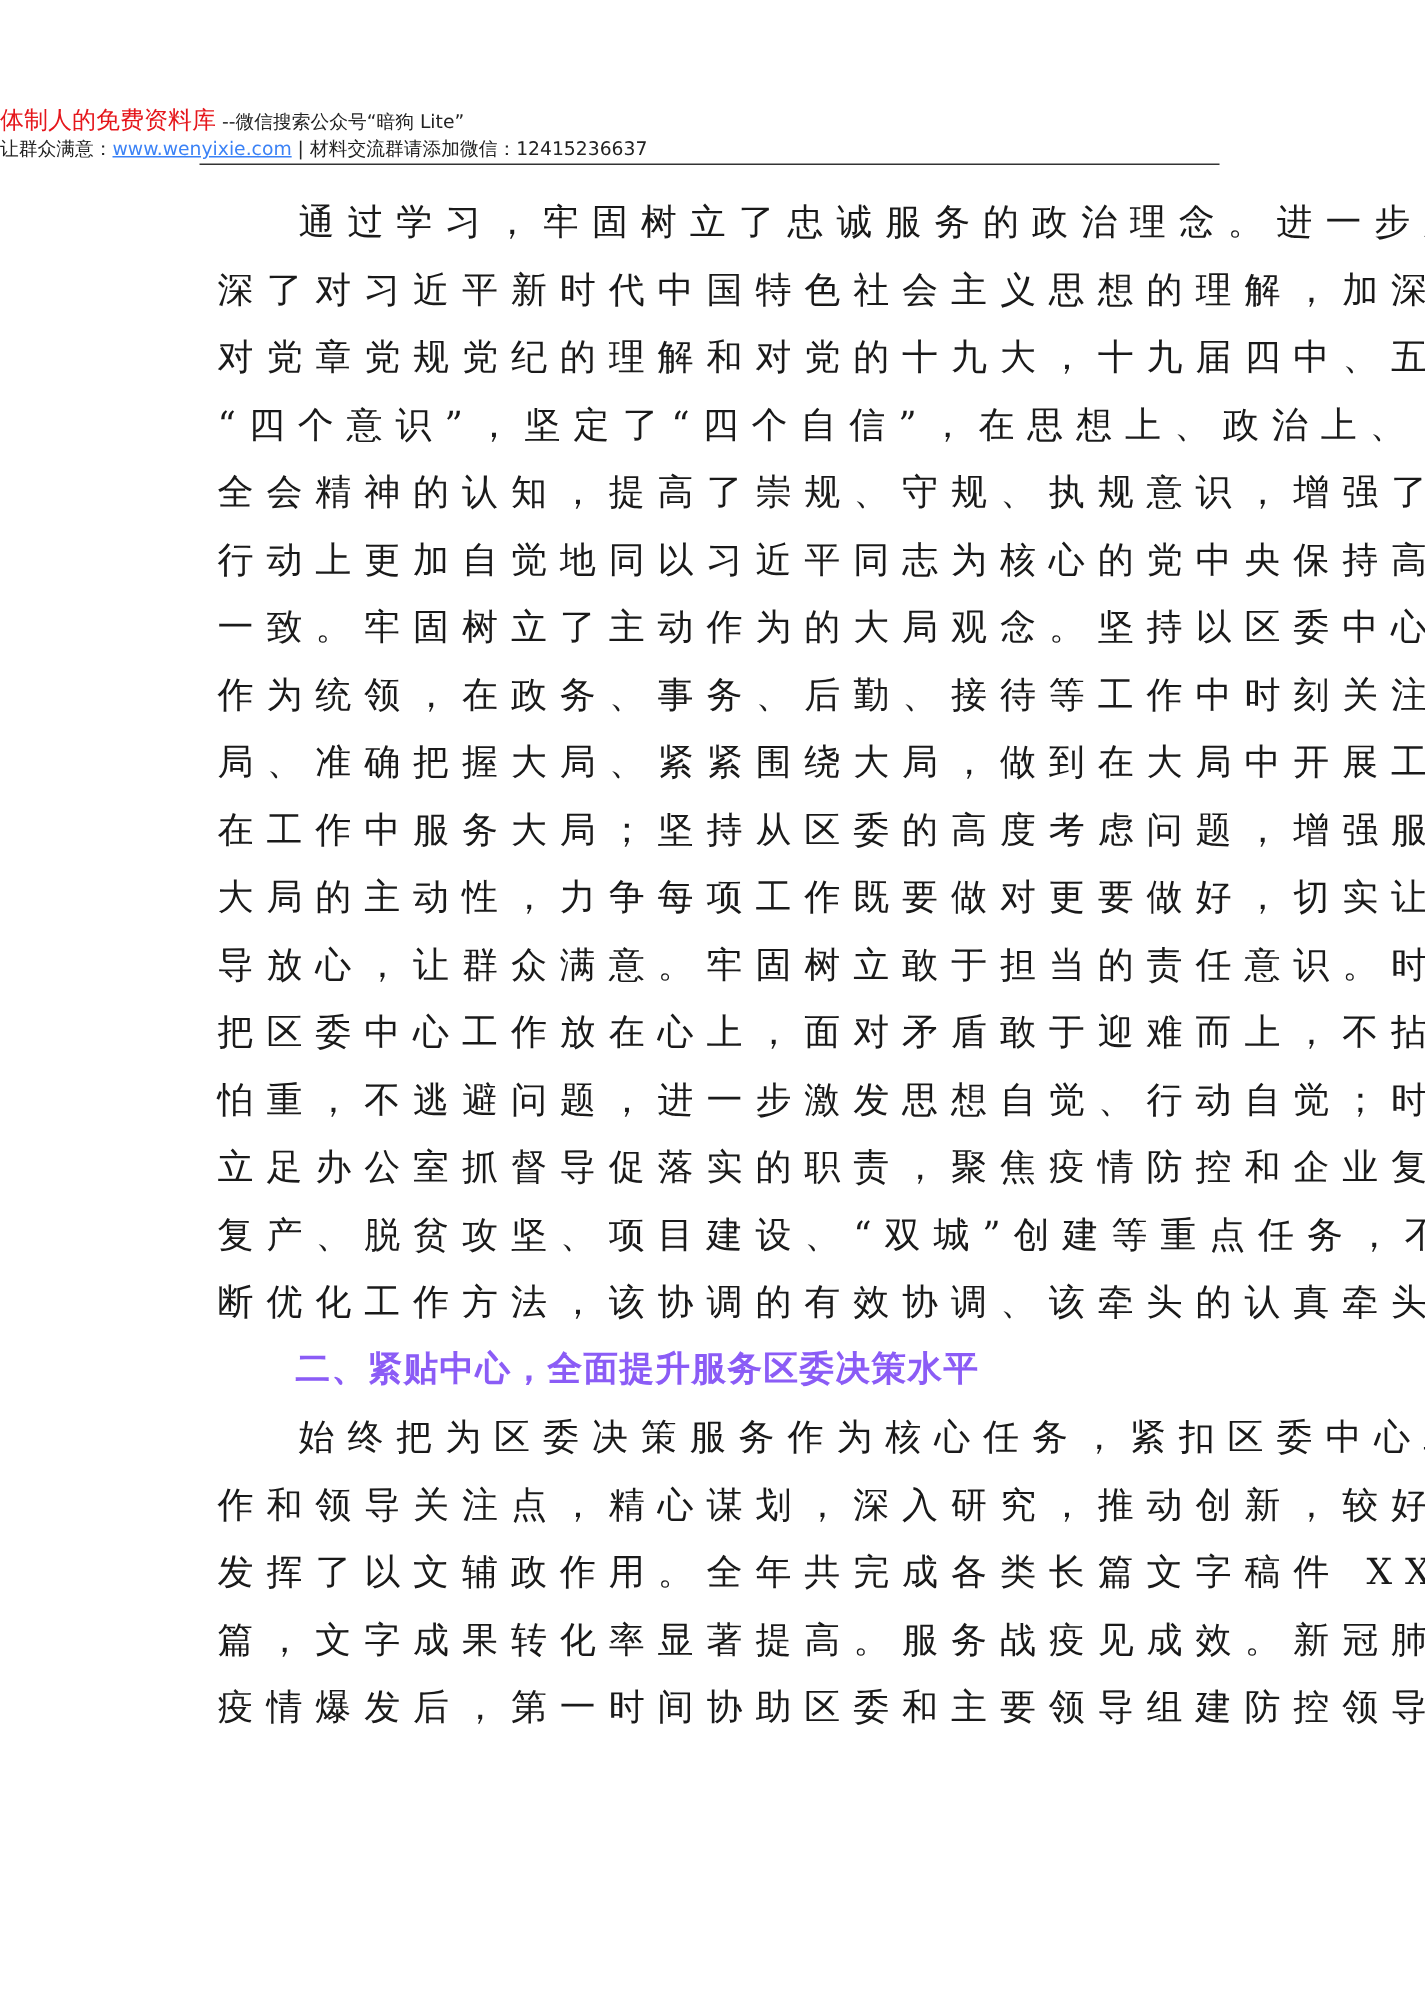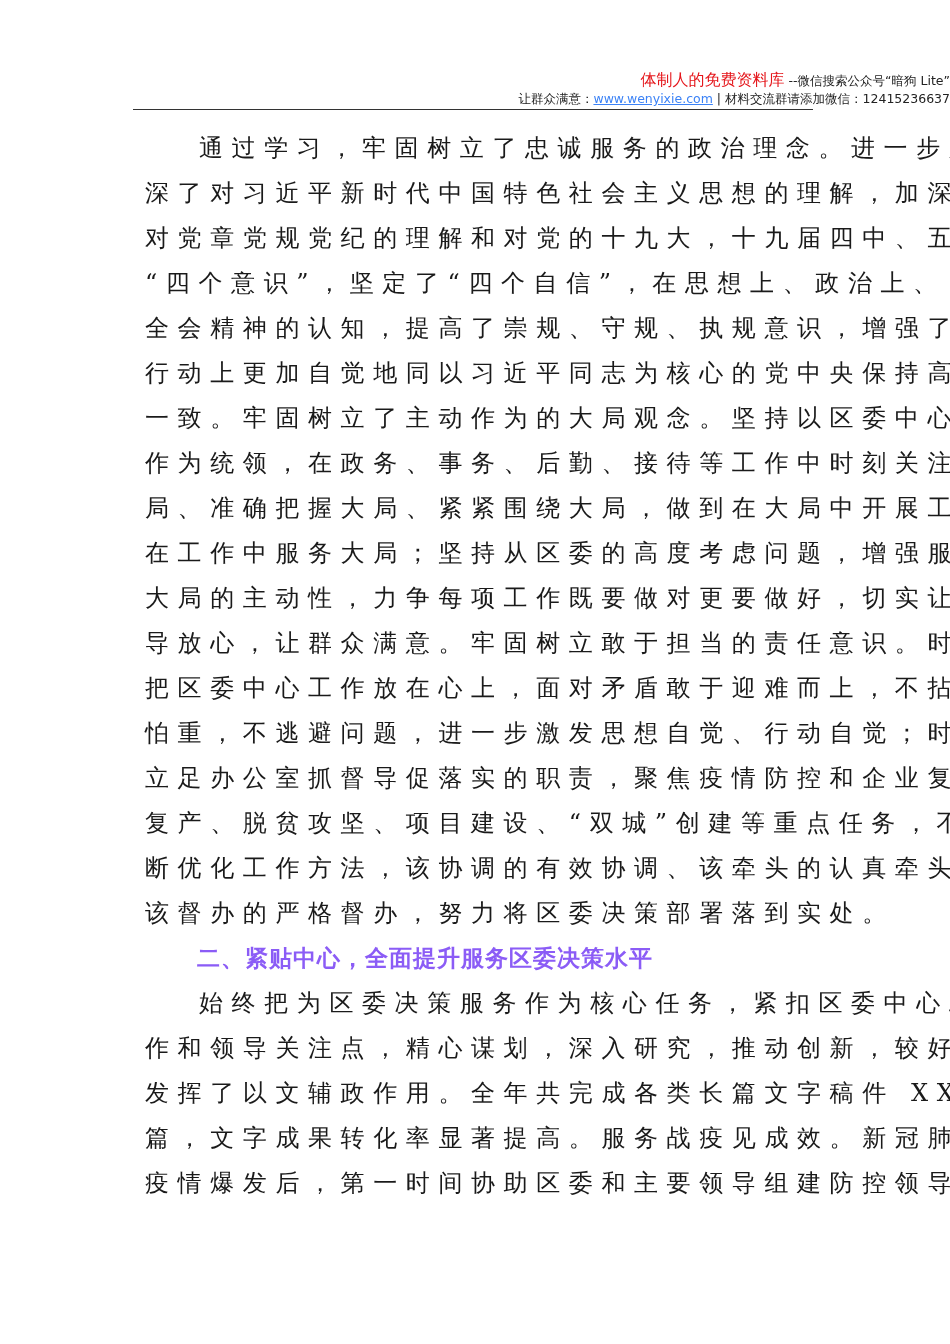--- a/index.html
+++ b/index.html
@@ -13,21 +13,21 @@
       position: relative;
       overflow: hidden;
       font-family: "DejaVu Sans", sans-serif;
       color: #111111;
     }
     .header {
       position: absolute;
       left: 0;
       top: 70px;
       width: 950px;
-      text-align: right;
+      text-align: left;
     }
     .header-line1 {
       font-size: 15px;
       line-height: 20px;
       height: 20px;
       white-space: nowrap;
     }
     .brand {
       color: #e5161b;
       font-size: 16px;
@@ -110,21 +110,20 @@
     <div class="line">作为统领，在政务、事务、后勤、接待等工作中时刻关注大</div>
     <div class="line">局、准确把握大局、紧紧围绕大局，做到在大局中开展工作</div>
     <div class="line">在工作中服务大局；坚持从区委的高度考虑问题，增强服务</div>
     <div class="line">大局的主动性，力争每项工作既要做对更要做好，切实让领</div>
     <div class="line">导放心，让群众满意。牢固树立敢于担当的责任意识。时刻</div>
     <div class="line">把区委中心工作放在心上，面对矛盾敢于迎难而上，不拈轻</div>
     <div class="line">怕重，不逃避问题，进一步激发思想自觉、行动自觉；时刻</div>
     <div class="line">立足办公室抓督导促落实的职责，聚焦疫情防控和企业复工</div>
     <div class="line">复产、脱贫攻坚、项目建设、“双城”创建等重点任务，不</div>
     <div class="line">断优化工作方法，该协调的有效协调、该牵头的认真牵头、</div>
-    <div class="line">该督办的严格督办，努力将区委决策部署落到实处。</div>
   </div>
 
   <div class="heading">二、紧贴中心，全面提升服务区委决策水平</div>
 
   <div class="paragraph">
     <div class="line indent">始终把为区委决策服务作为核心任务，紧扣区委中心工</div>
     <div class="line">作和领导关注点，精心谋划，深入研究，推动创新，较好地</div>
     <div class="line">发挥了以文辅政作用。全年共完成各类长篇文字稿件 XX 余</div>
     <div class="line">篇，文字成果转化率显著提高。服务战疫见成效。新冠肺炎</div>
     <div class="line">疫情爆发后，第一时间协助区委和主要领导组建防控领导小</div>

